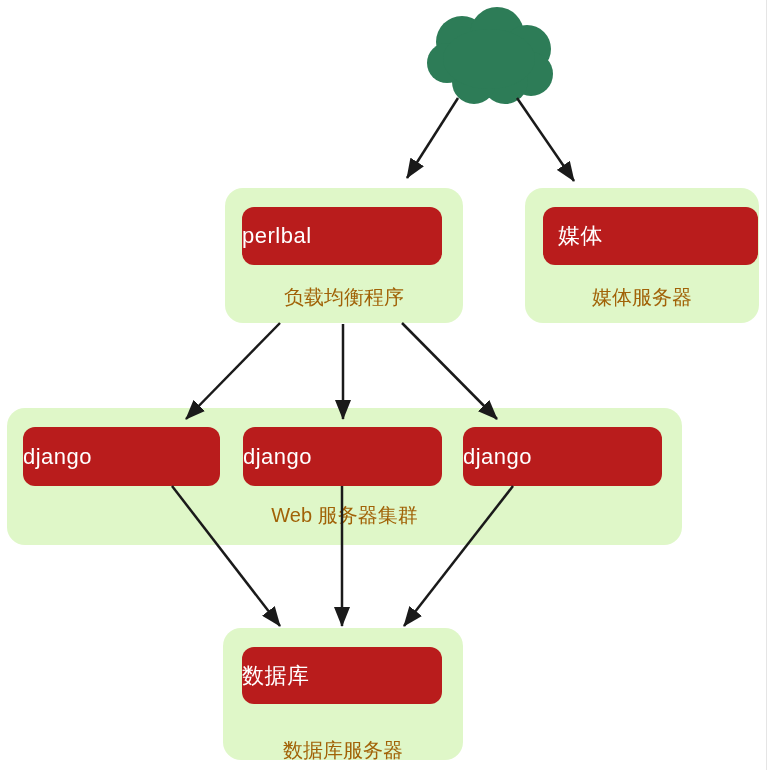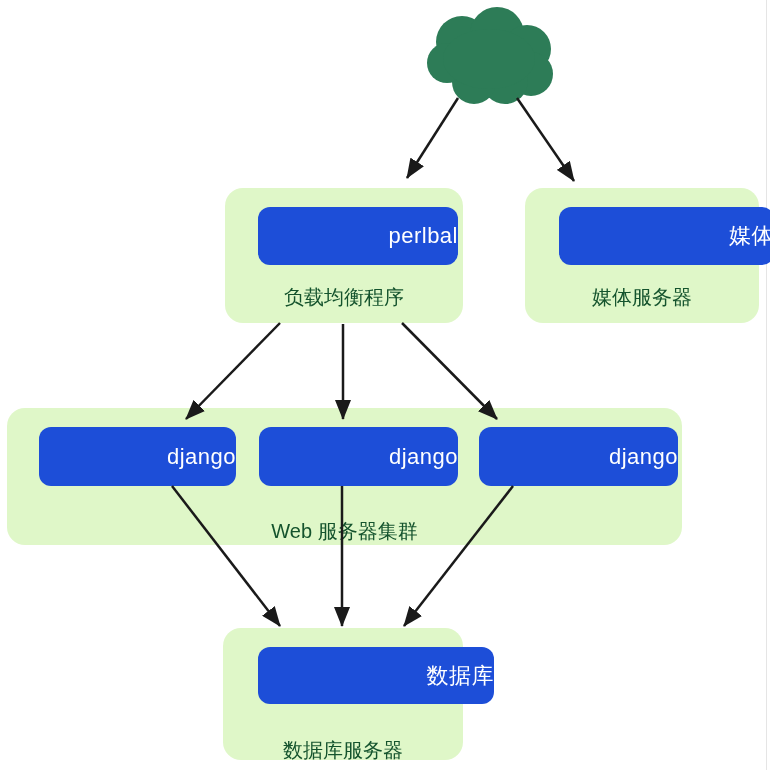--- a/index.html
+++ b/index.html
@@ -22,51 +22,50 @@
     z-index: 1;
   }
   .g-lb    { left: 225px; top: 188px; width: 238px; height: 135px; }
   .g-media { left: 525px; top: 188px; width: 234px; height: 135px; }
   .g-web   { left: 7px;   top: 408px; width: 675px; height: 137px; }
   .g-db    { left: 223px; top: 628px; width: 240px; height: 132px; }
 
   
   .node {
     position: absolute;
-    background: #1d4ed8;
+    background: #b91c1c;
     border-radius: 12px;
     color: #ffffff;
     display: flex;
     align-items: center;
-    justify-content: flex-end;
+    justify-content: flex-start;
     font-size: 22px;
     z-index: 2;
     letter-spacing: 0.5px;
-    margin-left: 16px;
   }
   .n-perlbal { left: 242px; top: 207px; width: 200px; height: 58px; }
   .n-media   { left: 543px; top: 207px; width: 200px; height: 58px; padding-left: 15px; }
   .n-dj1     { left: 23px;  top: 427px; width: 197px; height: 59px; }
   .n-dj2     { left: 243px; top: 427px; width: 199px; height: 59px; }
   .n-dj3     { left: 463px; top: 427px; width: 199px; height: 59px; }
-  .n-db      { left: 242px; top: 647px; width: 236px; height: 57px; }
+  .n-db      { left: 242px; top: 647px; width: 200px; height: 57px; }
 
   
   .caption {
     position: absolute;
     left: 0; right: 0;
     text-align: center;
-    color: #14532d;
+    color: #a16207;
     font-size: 20px;
     line-height: 20px;
     z-index: 2;
   }
   .g-lb .caption    { top: 99px; }
   .g-media .caption { top: 99px; }
-  .g-web .caption   { top: 97px; margin-top: 16px; }
+  .g-web .caption   { top: 97px; }
   .g-db .caption    { top: 112px; }
 
   
   .overlay {
     position: absolute;
     left: 0; top: 0;
     width: 770px; height: 770px;
     z-index: 5;
     pointer-events: none;
   }

